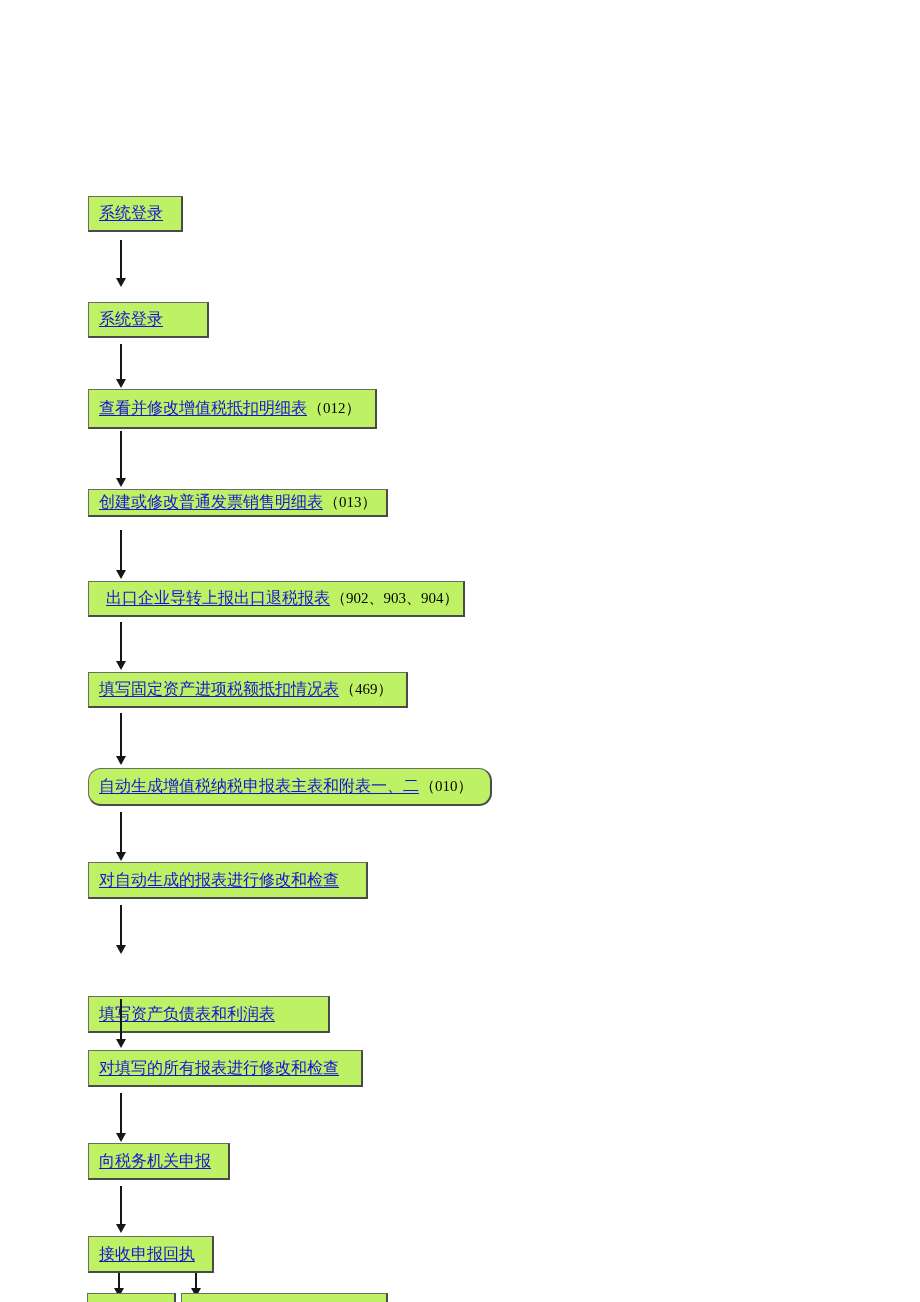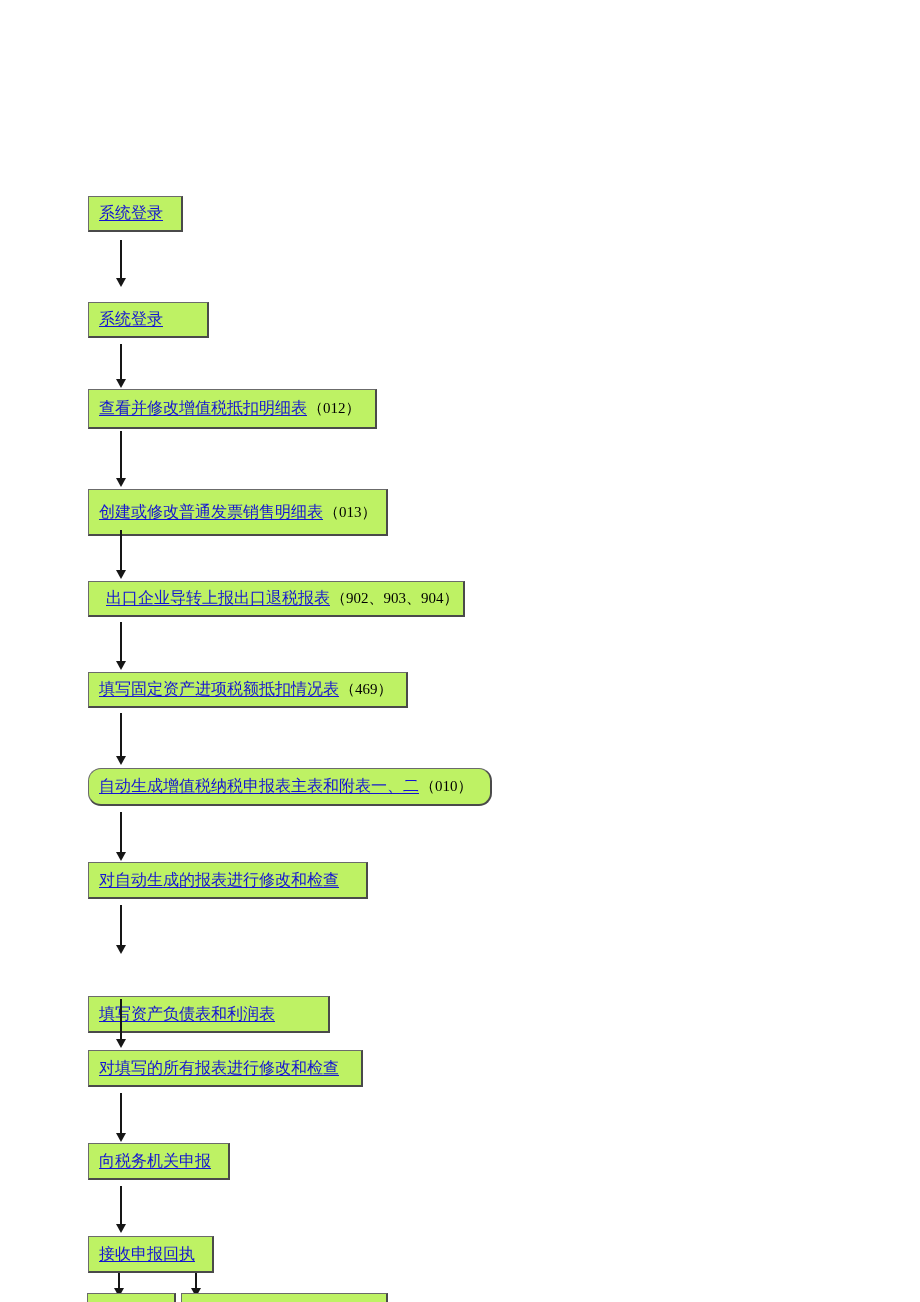--- a/index.html
+++ b/index.html
@@ -114,21 +114,21 @@
 
   <div class="node" style="left:88px; top:389px; width:289px; height:40px;">
     <span class="pad"><span class="lbl">查看并修改增值税抵扣明细表</span><span class="code">（012）</span></span>
   </div>
 
   <div class="arrow" style="left:120px; top:431px; height:56px;">
     <div class="shaft" style="height:47px;"></div>
     <div class="head" style="top:47px;"></div>
   </div>
 
-  <div class="node" style="left:88px; top:489px; width:300px; height:47px;">
+  <div class="node" style="left:88px; top:489px; width:300px; height:28px;">
     <span class="pad"><span class="lbl">创建或修改普通发票销售明细表</span><span class="code">（013）</span></span>
   </div>
 
   <div class="arrow" style="left:120px; top:530px; height:49px;">
     <div class="shaft" style="height:40px;"></div>
     <div class="head" style="top:40px;"></div>
   </div>
 
   <div class="node" style="left:88px; top:581px; width:377px; height:36px;padding-left:7px;">
     <span class="pad"><span class="lbl">出口企业导转上报出口退税报表</span><span class="code">（902、903、904）</span></span>

